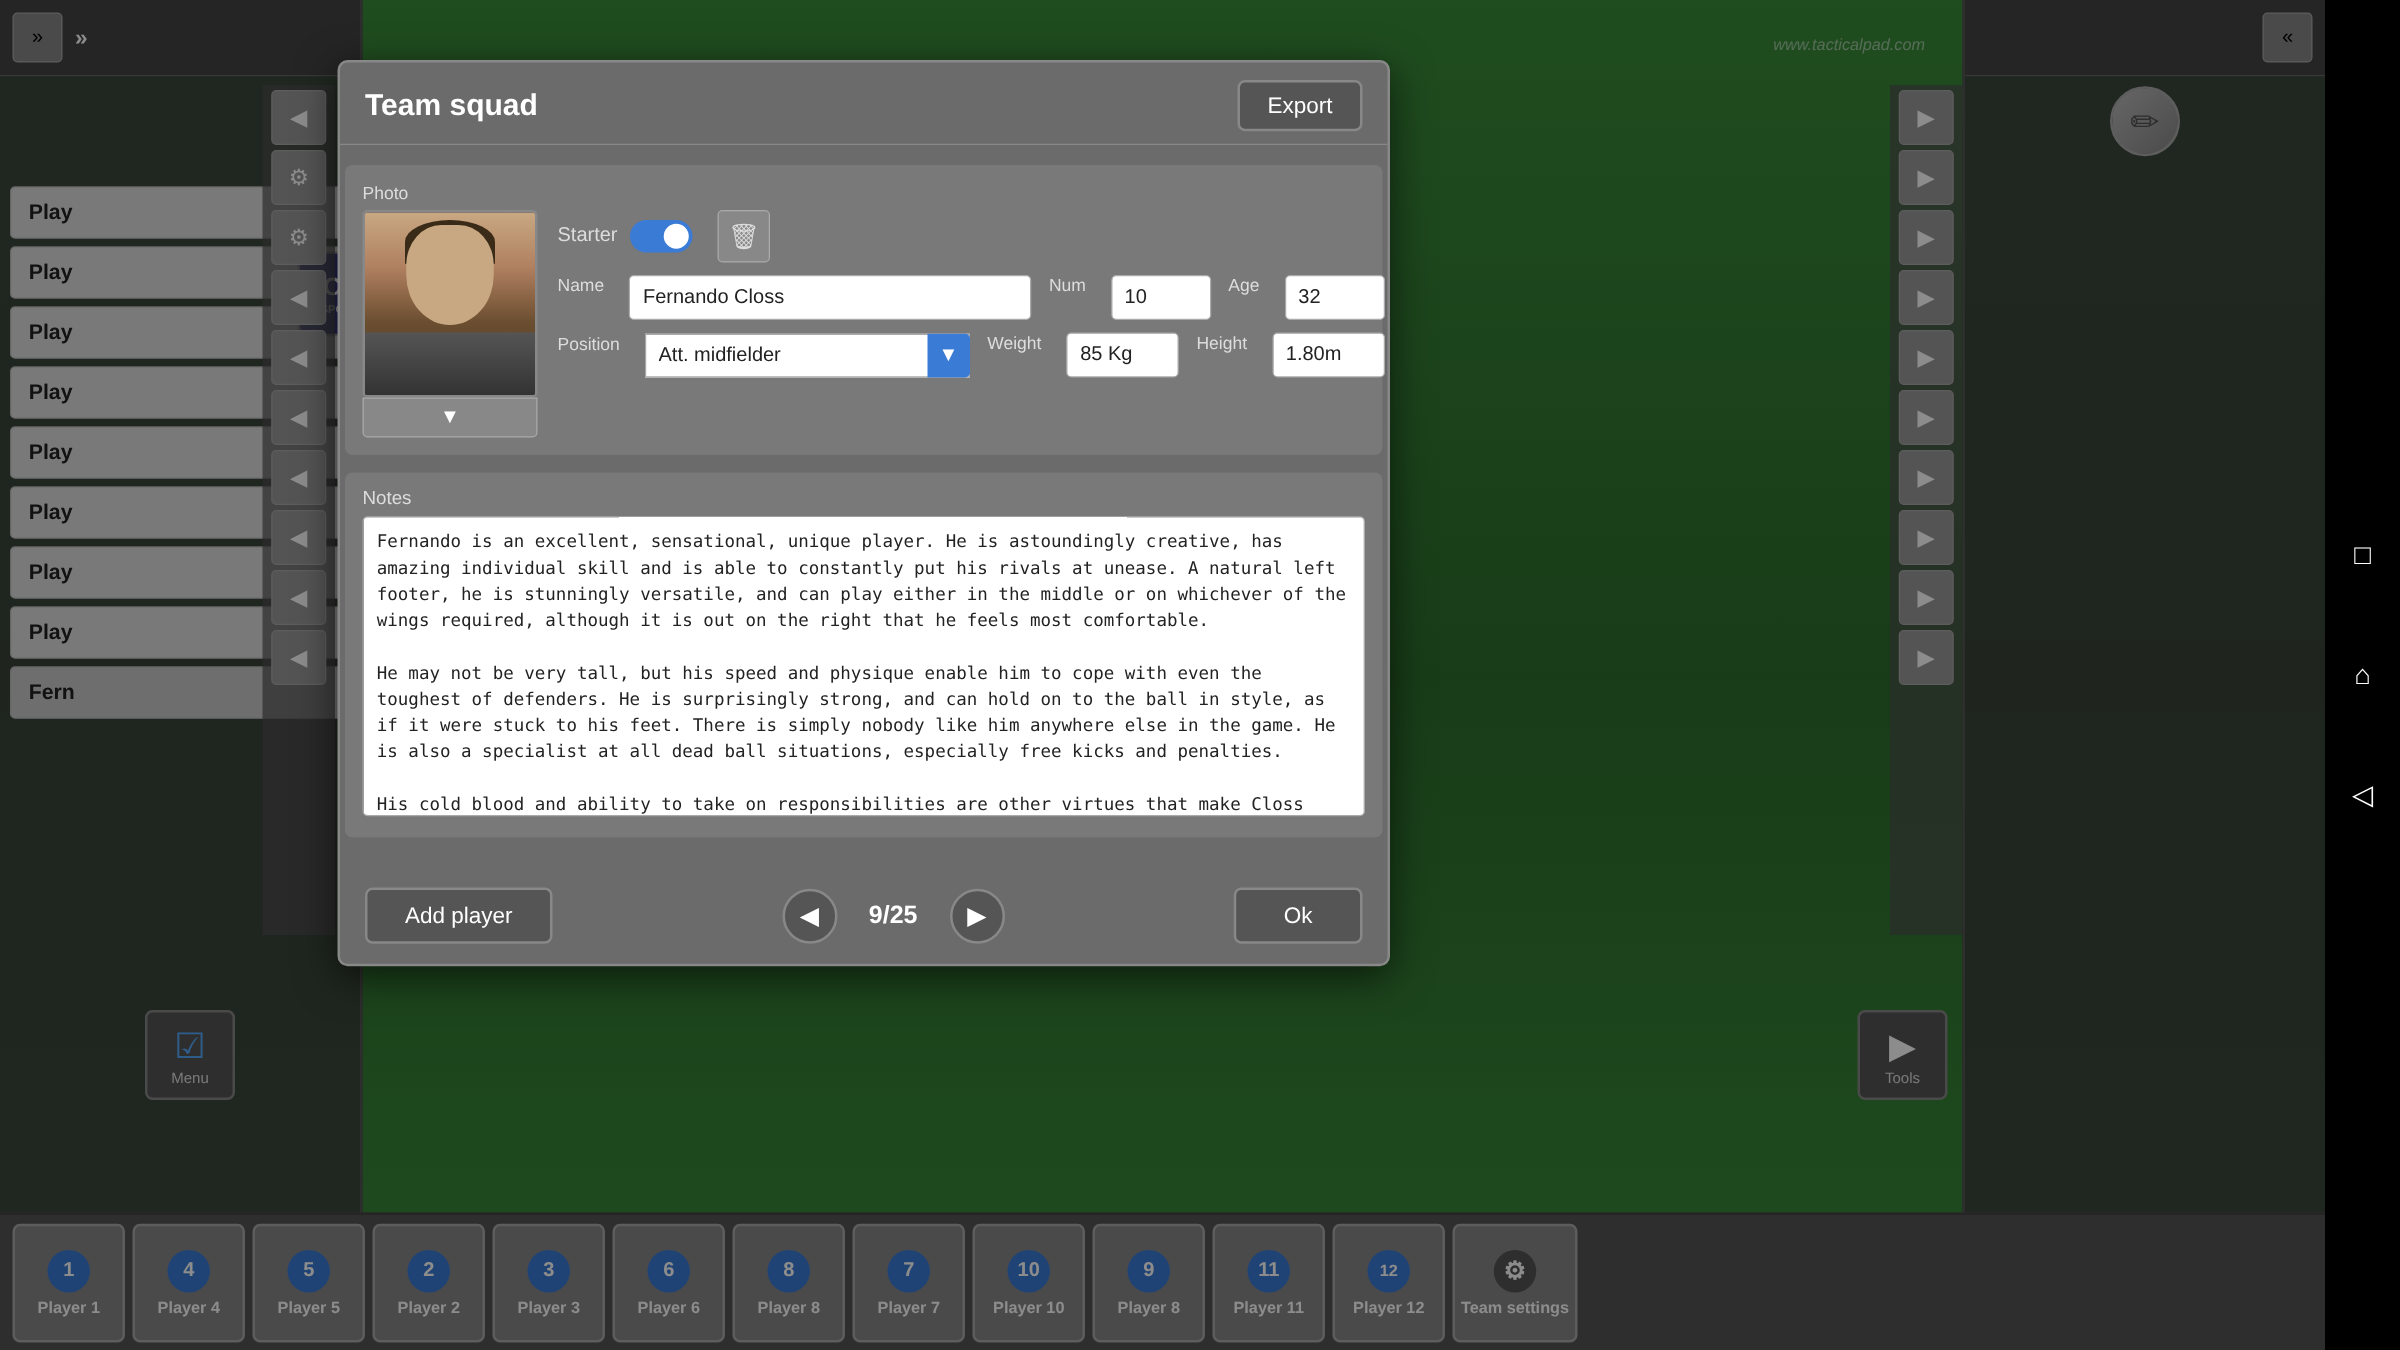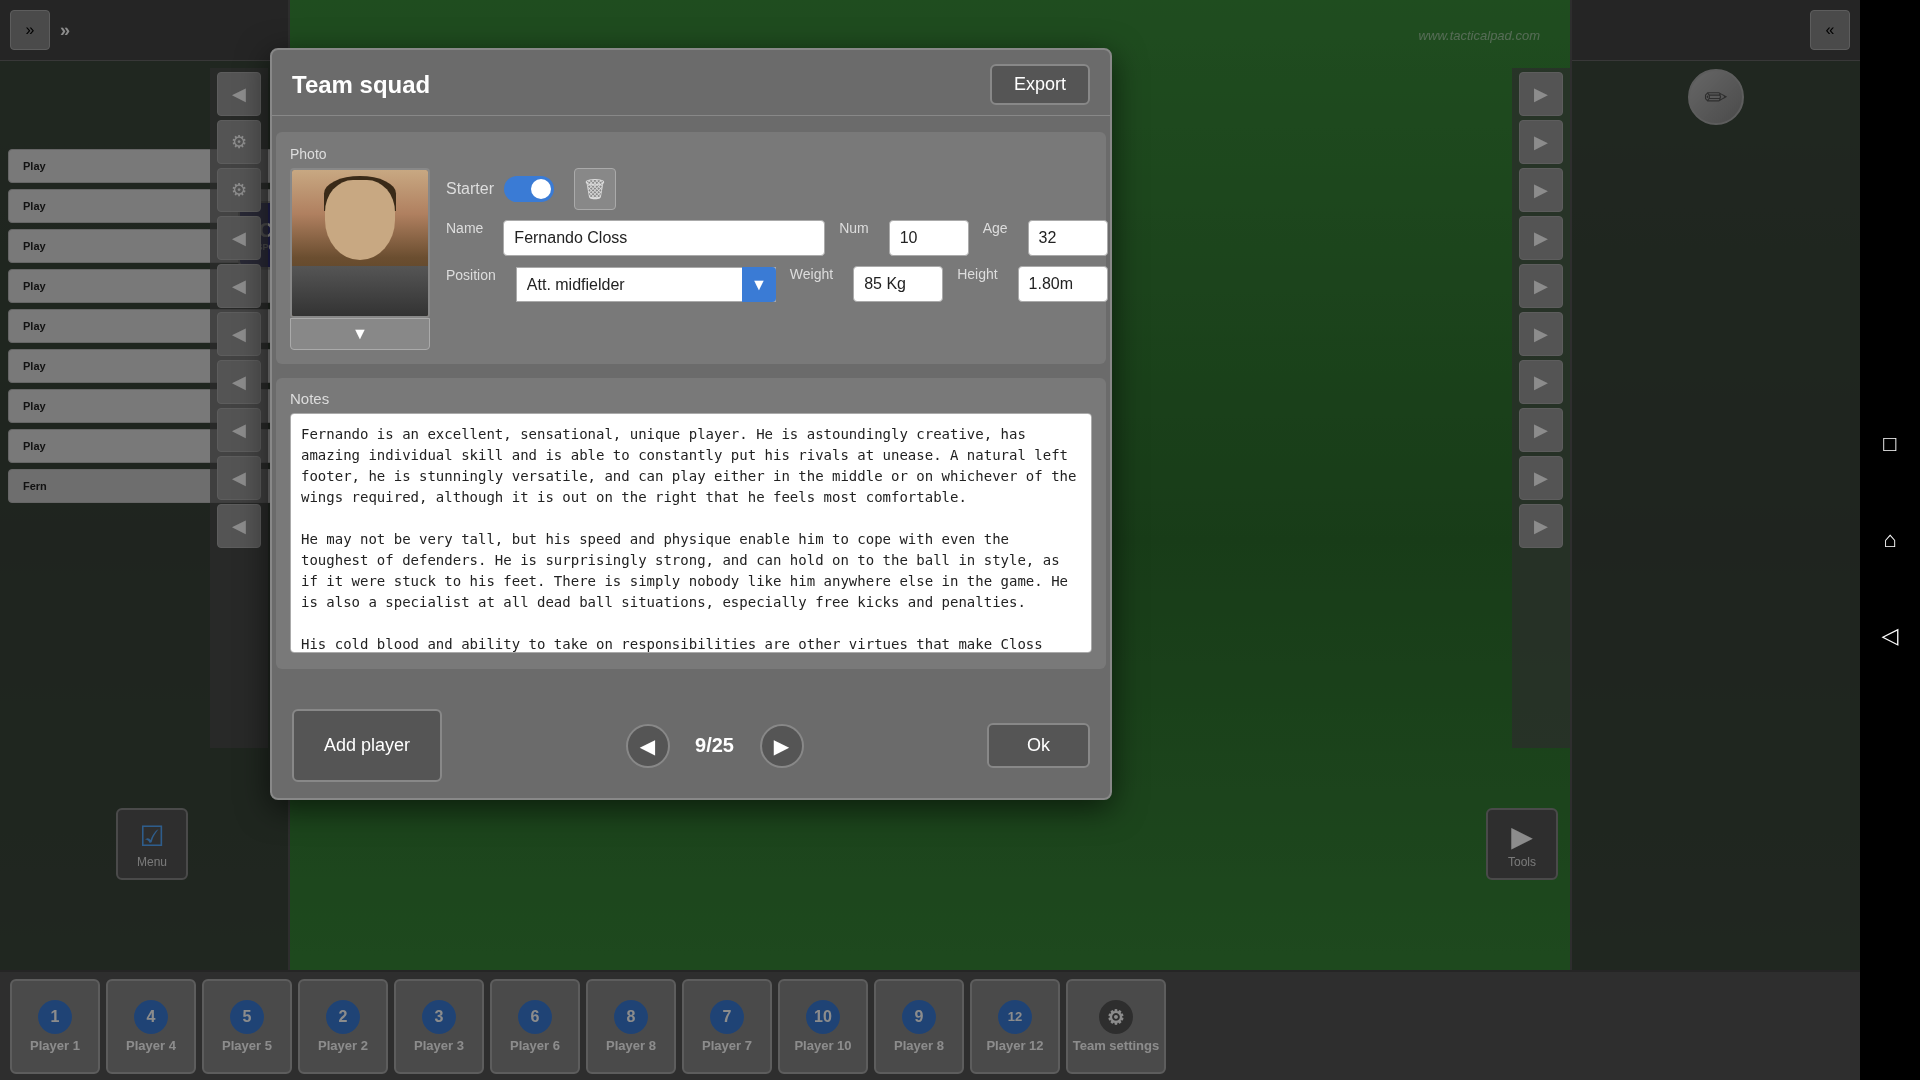--- a/index.html
+++ b/index.html
@@ -52,21 +52,21 @@
       color: #fff;
       font-size: 18px;
       font-weight: bold;
     }
     .player-list-item {
       background: #ddd;
       border: 1px solid #bbb;
       border-radius: 4px;
       margin: 6px 8px;
       padding: 10px 14px;
-      font-size: 11px;
+      font-size: 17px;
       font-weight: bold;
       color: #222;
       cursor: pointer;
     }
     .player-list-item.active {
       background: #c8c8c8;
     }
     .sidebar-icon-btn {
       width: 44px;
       height: 44px;
@@ -399,21 +399,21 @@
     .dialog-footer {
       display: flex;
       align-items: center;
       justify-content: space-between;
       padding: 10px 20px 16px 20px;
     }
     .add-player-btn {
       background: #555;
       border: 2px solid #888;
       border-radius: 6px;
-      padding: 24px 30px;
+      padding: 10px 30px;
       color: #fff;
       font-size: 18px;
       cursor: pointer;
     }
     .nav-group {
       display: flex;
       align-items: center;
       gap: 10px;
     }
     .nav-arrow-btn {
@@ -792,20 +792,24 @@
   </div>
   <div class="bottom-player-btn">
     <div class="player-number">10</div>
     <span>Player 10</span>
   </div>
   <div class="bottom-player-btn">
     <div class="player-number">9</div>
     <span>Player 8</span>
   </div>
   <div class="bottom-player-btn">
+    <div class="player-number">11</div>
+    <span>Player 11</span>
+  </div>
+  <div class="bottom-player-btn">
     <div class="player-number" style="font-size:13px;">12</div>
     <span>Player 12</span>
   </div>
   <div class="bottom-player-btn team-settings" style="width:100px;">
     <div class="player-number" style="background:#555;font-size:20px;">⚙</div>
     <span>Team settings</span>
   </div>
 </div>
 
 <div class="android-nav">

